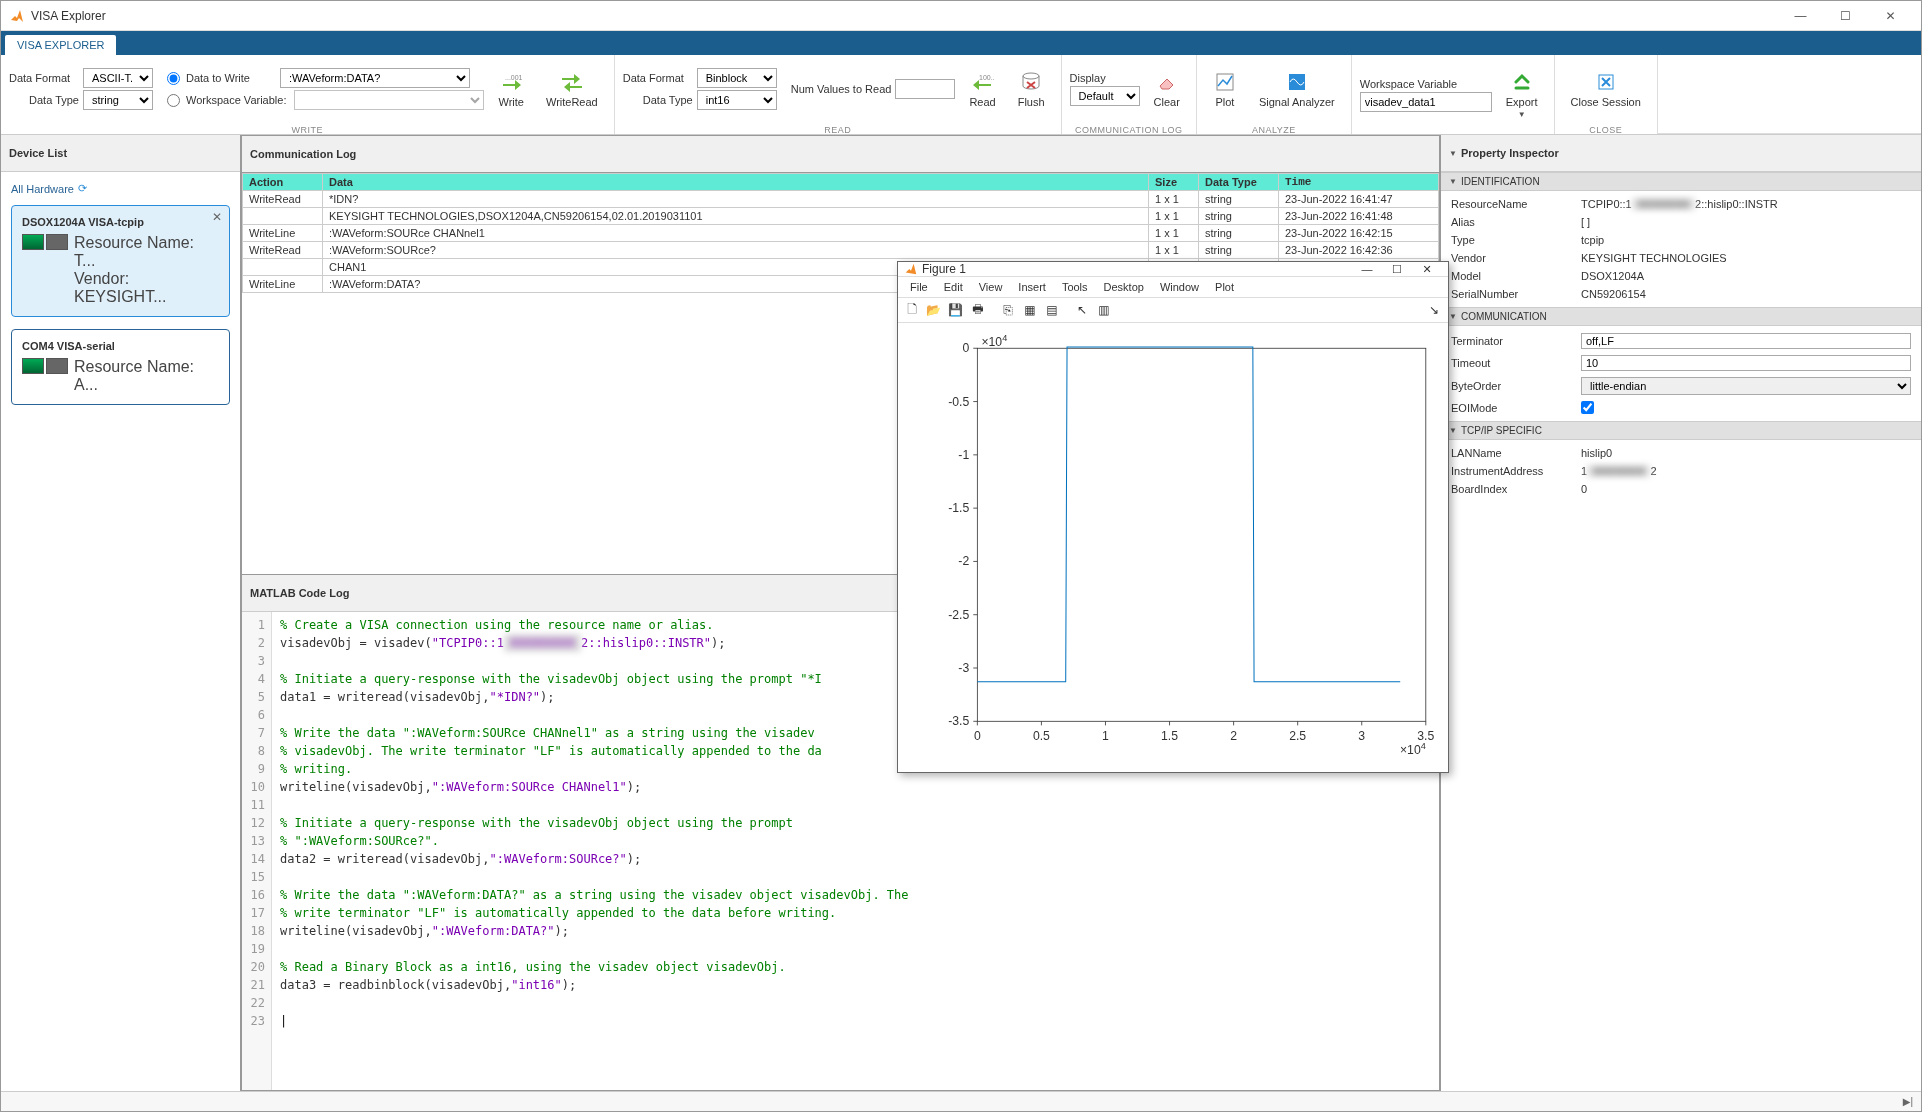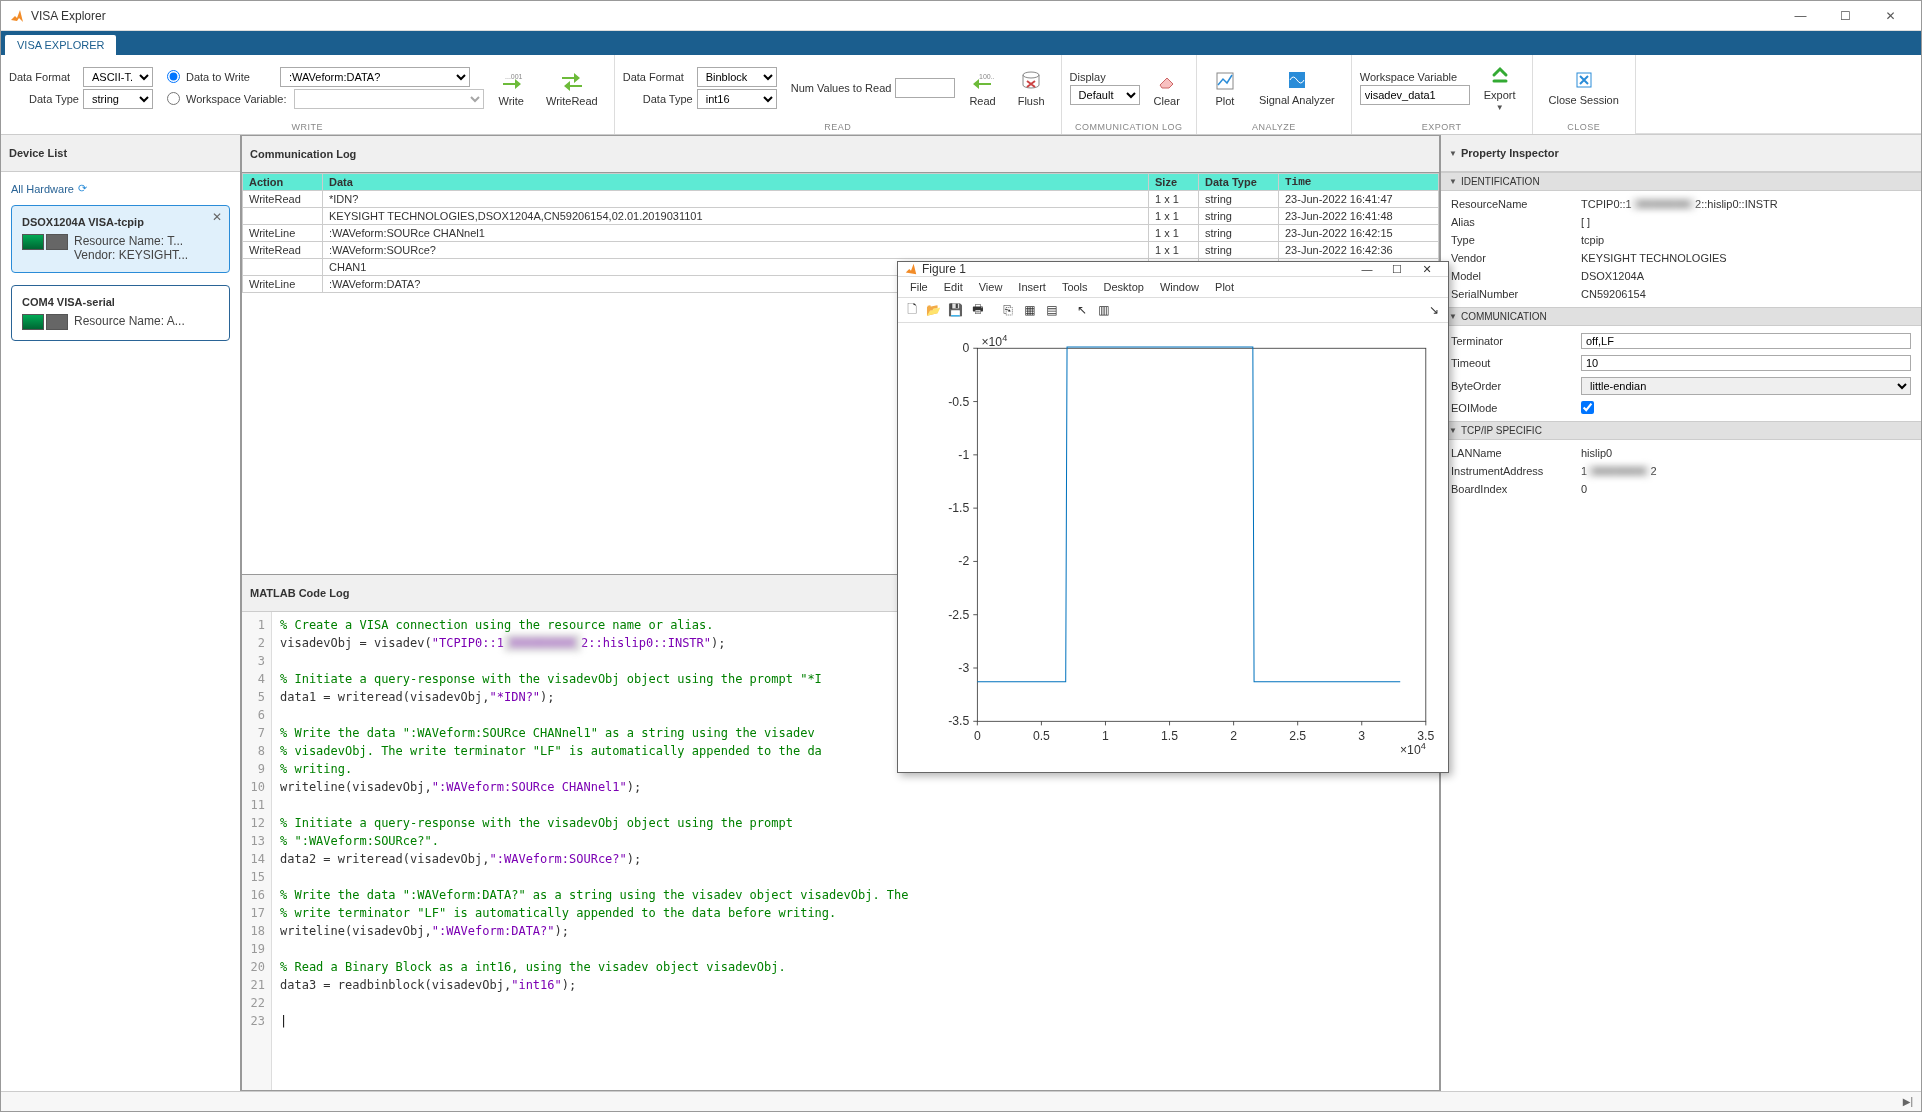--- a/index.html
+++ b/index.html
@@ -14,21 +14,21 @@
 .titlebar-controls { display: flex; gap: 0; }
 .titlebar-btn { width: 45px; height: 28px; display: flex; align-items: center; justify-content: center; color: #555; font-size: 12px; }
 
 
 .tabstrip { background: #1b5e8e; height: 24px; display: flex; align-items: flex-end; padding-left: 4px; }
 .tab { background: #fff; color: #1b5e8e; padding: 4px 12px; font-size: 11px; border-radius: 2px 2px 0 0; }
 
 
 .toolstrip { background: #fff; border-bottom: 1px solid #ccc; display: flex; height: 80px; }
 .ts-group { border-right: 1px solid #ddd; display: flex; flex-direction: column; }
-.ts-group-body { flex: 1; display: flex; align-items: center; padding: 4px 8px; gap: 6px; }
+.ts-group-body { flex: 1; display: flex; align-items: center; padding: 11px 8px; gap: 6px; }
 .ts-group-label { text-align: center; font-size: 9px; color: #888; padding: 2px 0; letter-spacing: 0.5px; }
 .ts-row { display: flex; align-items: center; gap: 4px; margin: 2px 0; }
 .ts-label { font-size: 11px; color: #333; }
 .ts-select { height: 20px; font-size: 11px; border: 1px solid #aaa; background: #fff; padding: 0 4px; }
 .ts-input { height: 20px; font-size: 11px; border: 1px solid #aaa; padding: 0 4px; }
 .ts-bigbtn { display: flex; flex-direction: column; align-items: center; gap: 2px; padding: 4px 8px; cursor: pointer; }
 .ts-bigbtn-icon { width: 24px; height: 24px; display: flex; align-items: center; justify-content: center; }
 .ts-radio { margin-right: 2px; }
 
 
@@ -39,21 +39,21 @@
 .panel-header { background: #f0f0f0; padding: 12px 8px; font-size: 11px; font-weight: bold; border-bottom: 1px solid #ccc; }
 .device-list-body { padding: 10px; flex: 1; overflow: auto; }
 .device-filter { color: #2a6496; margin-bottom: 10px; display: inline-flex; align-items: center; gap: 4px; }
 .device-card { border: 1px solid #2a6496; border-radius: 4px; padding: 10px; margin-bottom: 12px; position: relative; background: #fff; }
 .device-card.selected { background: #e0f0fb; border-color: #2a8cd8; }
 .device-card-title { font-weight: bold; font-size: 11px; margin-bottom: 6px; }
 .device-card-close { position: absolute; top: 4px; right: 4px; width: 16px; height: 16px; text-align: center; color: #666; font-size: 12px; }
 .device-card-row { display: flex; gap: 6px; align-items: flex-start; }
 .device-icon-pair { display: flex; gap: 2px; }
 .device-icon { width: 22px; height: 16px; border: 1px solid #555; }
-.device-meta { font-size: 12px; color: #444; flex: 1; overflow: hidden; }
+.device-meta { font-size: 16px; color: #444; flex: 1; overflow: hidden; }
 
 
 .center { flex: 1; display: flex; flex-direction: column; min-width: 0; border-right: 1px solid #999; position: relative; }
 
 
 .comm-log { border: 1px solid #999; margin: 0; display: flex; flex-direction: column; height: 46%; }
 .comm-log .panel-header { border-bottom: 1px solid #999; }
 .comm-table { flex: 1; overflow: auto; }
 table.log { width: 100%; border-collapse: collapse; font-size: 11px; }
 table.log th, table.log td { border: 1px solid #ccc; padding: 2px 6px; text-align: left; background: #fff; }
@@ -255,21 +255,21 @@
       <div class="ts-group-label">ANALYZE</div>
     </div>
 
     <div class="ts-group">
       <div class="ts-group-body">
         <div>
           <div class="ts-row">
               <span class="ts-label">Workspace Variable</span>
             </div>
           <div class="ts-row">
-              <input class="ts-input" style="width: 110px;" value="visadev_data1">
+              <input class="ts-input" style="width: 132px;" value="visadev_data1">
             </div>
         </div>
         <div class="ts-bigbtn">
           <div class="ts-bigbtn-icon">
               <svg width="20" height="20">
                 <path d="M4 10 L10 4 L16 10 M4 16 L16 16" fill="none" stroke="#3a3" stroke-width="3" stroke-linecap="round"></path>
               </svg>
             </div>
           <span>Export</span>
           <span class="tri">▼</span>

